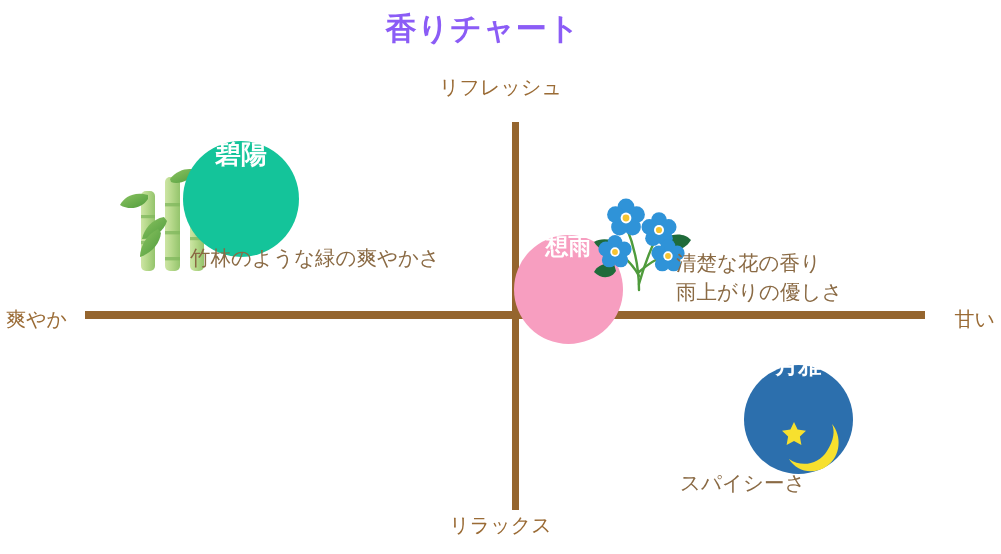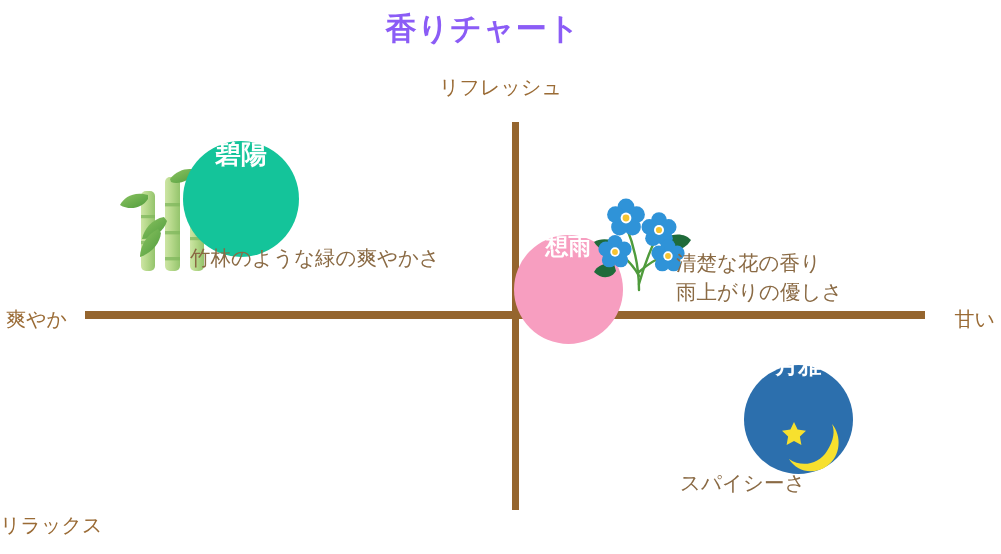--- a/index.html
+++ b/index.html
@@ -64,20 +64,21 @@
     white-space: nowrap;
   }
   .axis-label.top {
     left: 0; top: 74px;
     width: 1001px;
     text-align: center;
   }
   .axis-label.bottom {
     left: 0; top: 512px;
     width: 1001px;
+    text-align: center;
   }
   .axis-label.left {
     left: 6px; top: 306px;
   }
   .axis-label.right {
     right: 6px; top: 306px;
   }
 
   
   .node {

